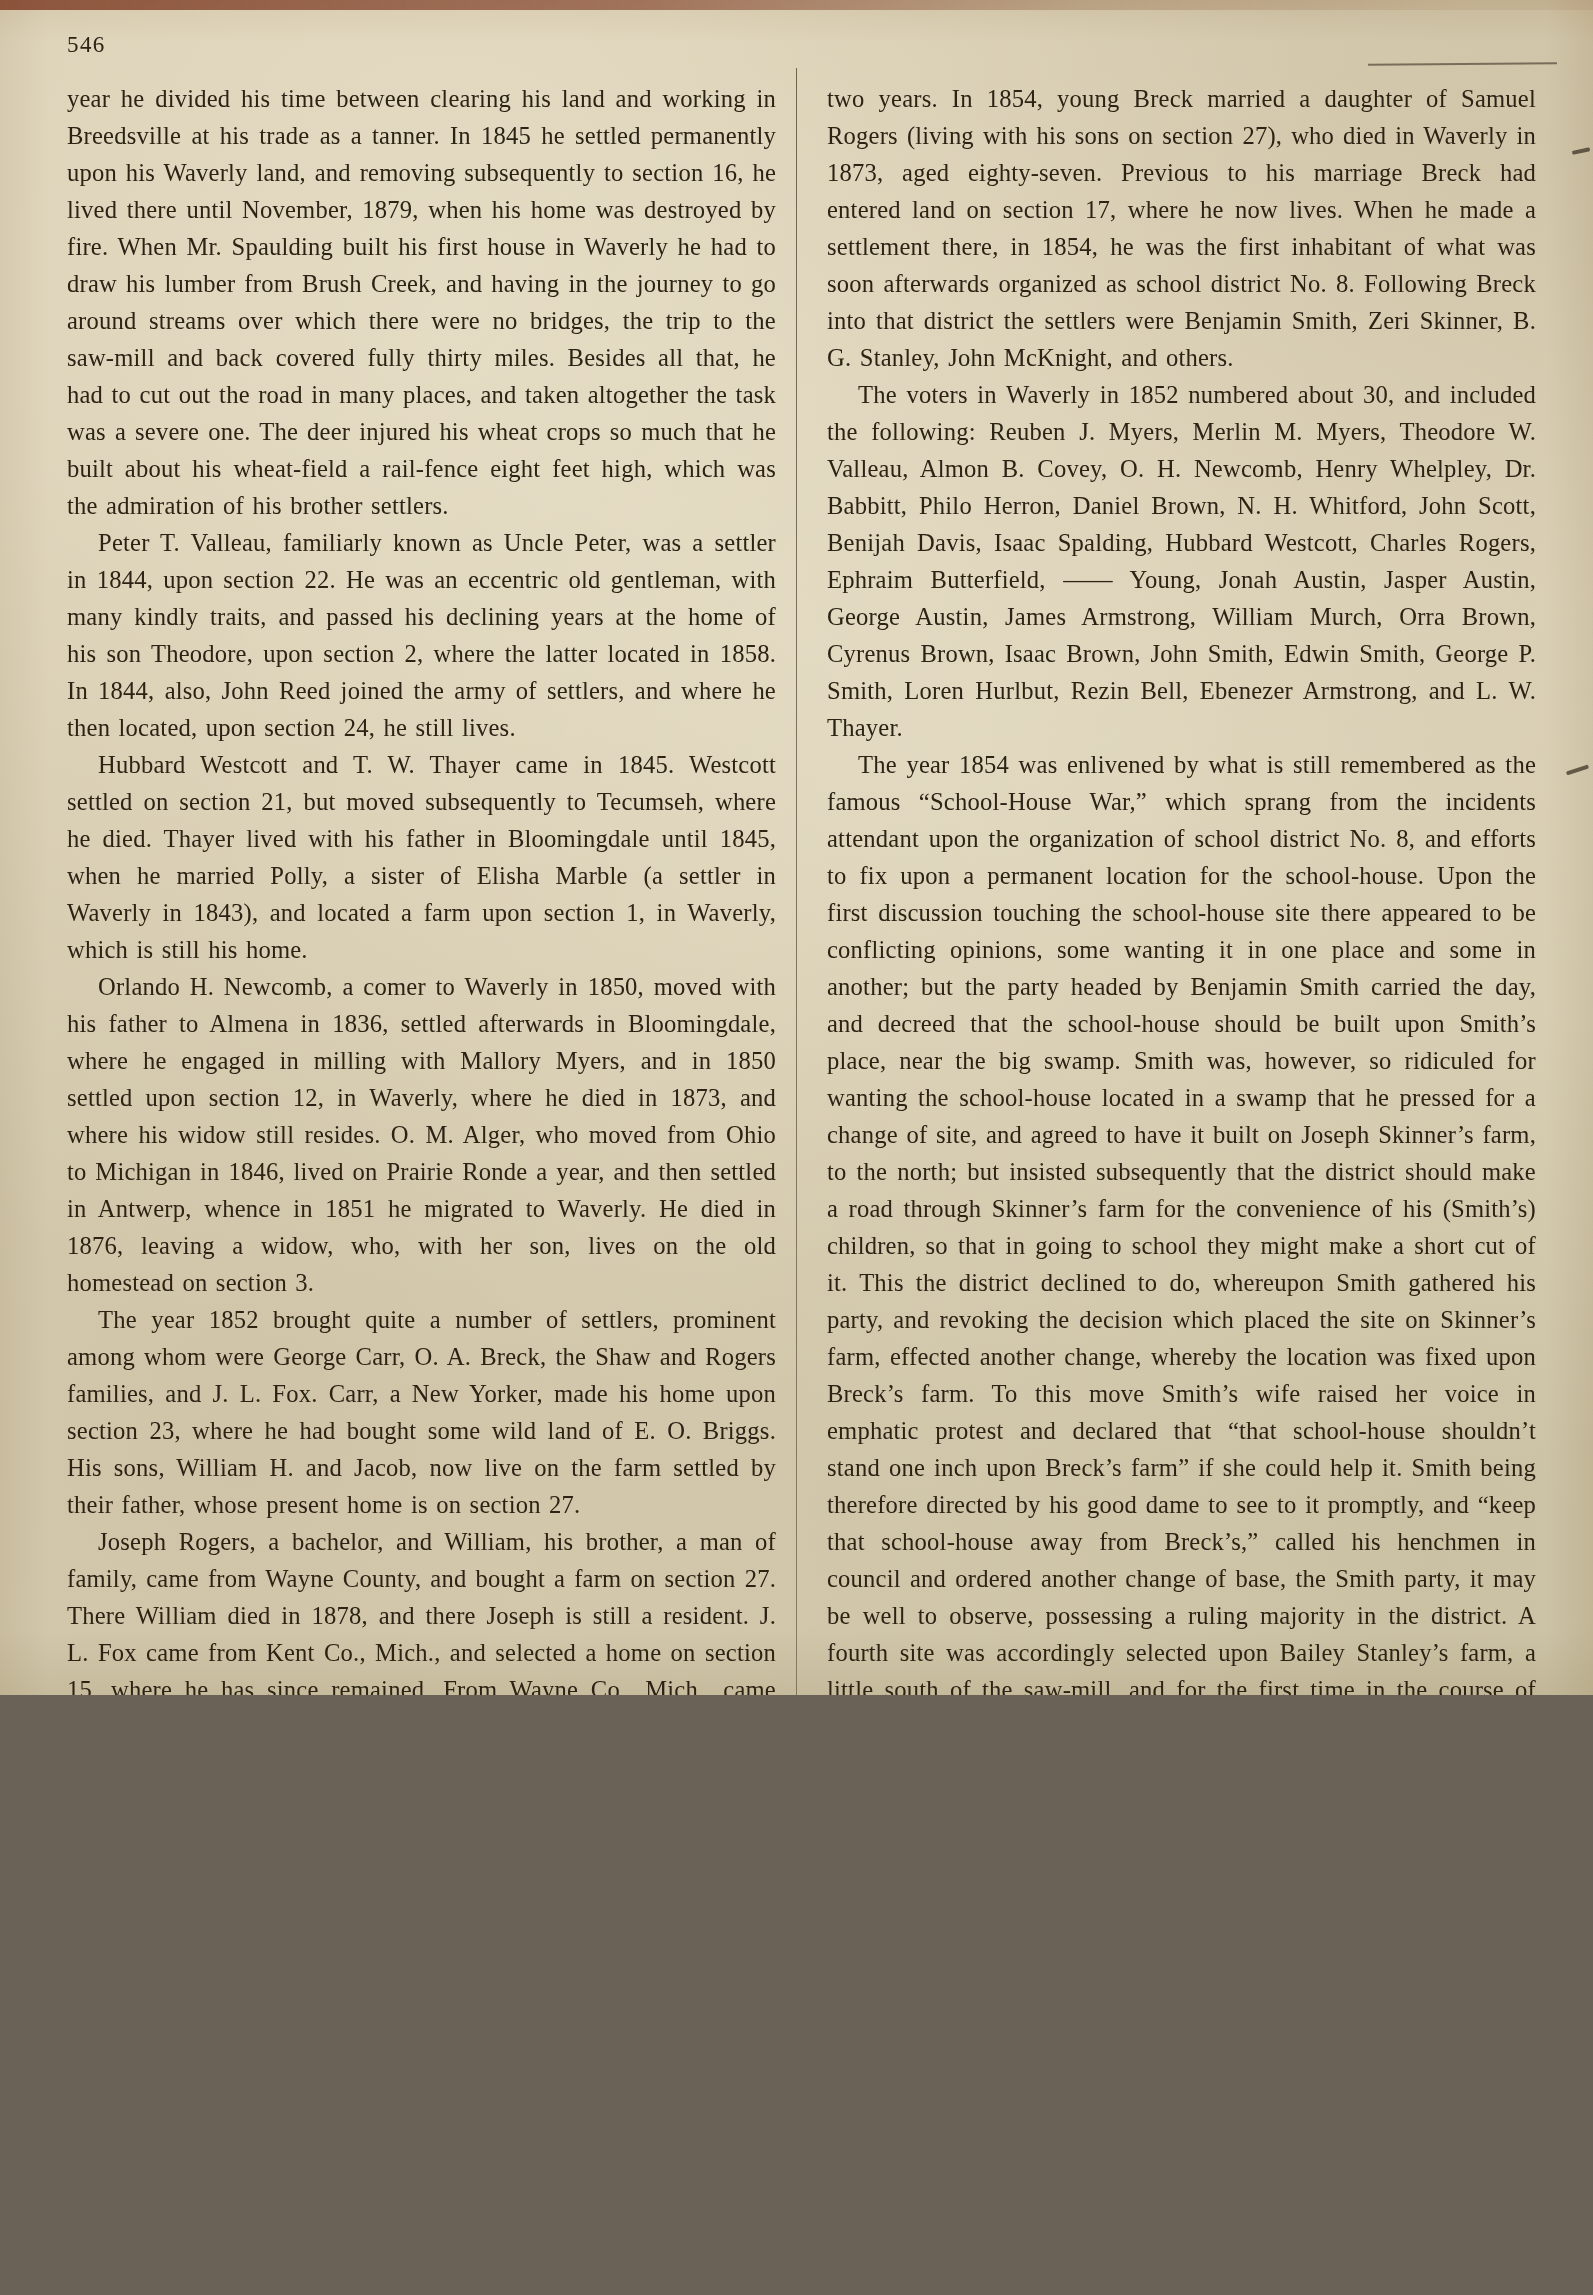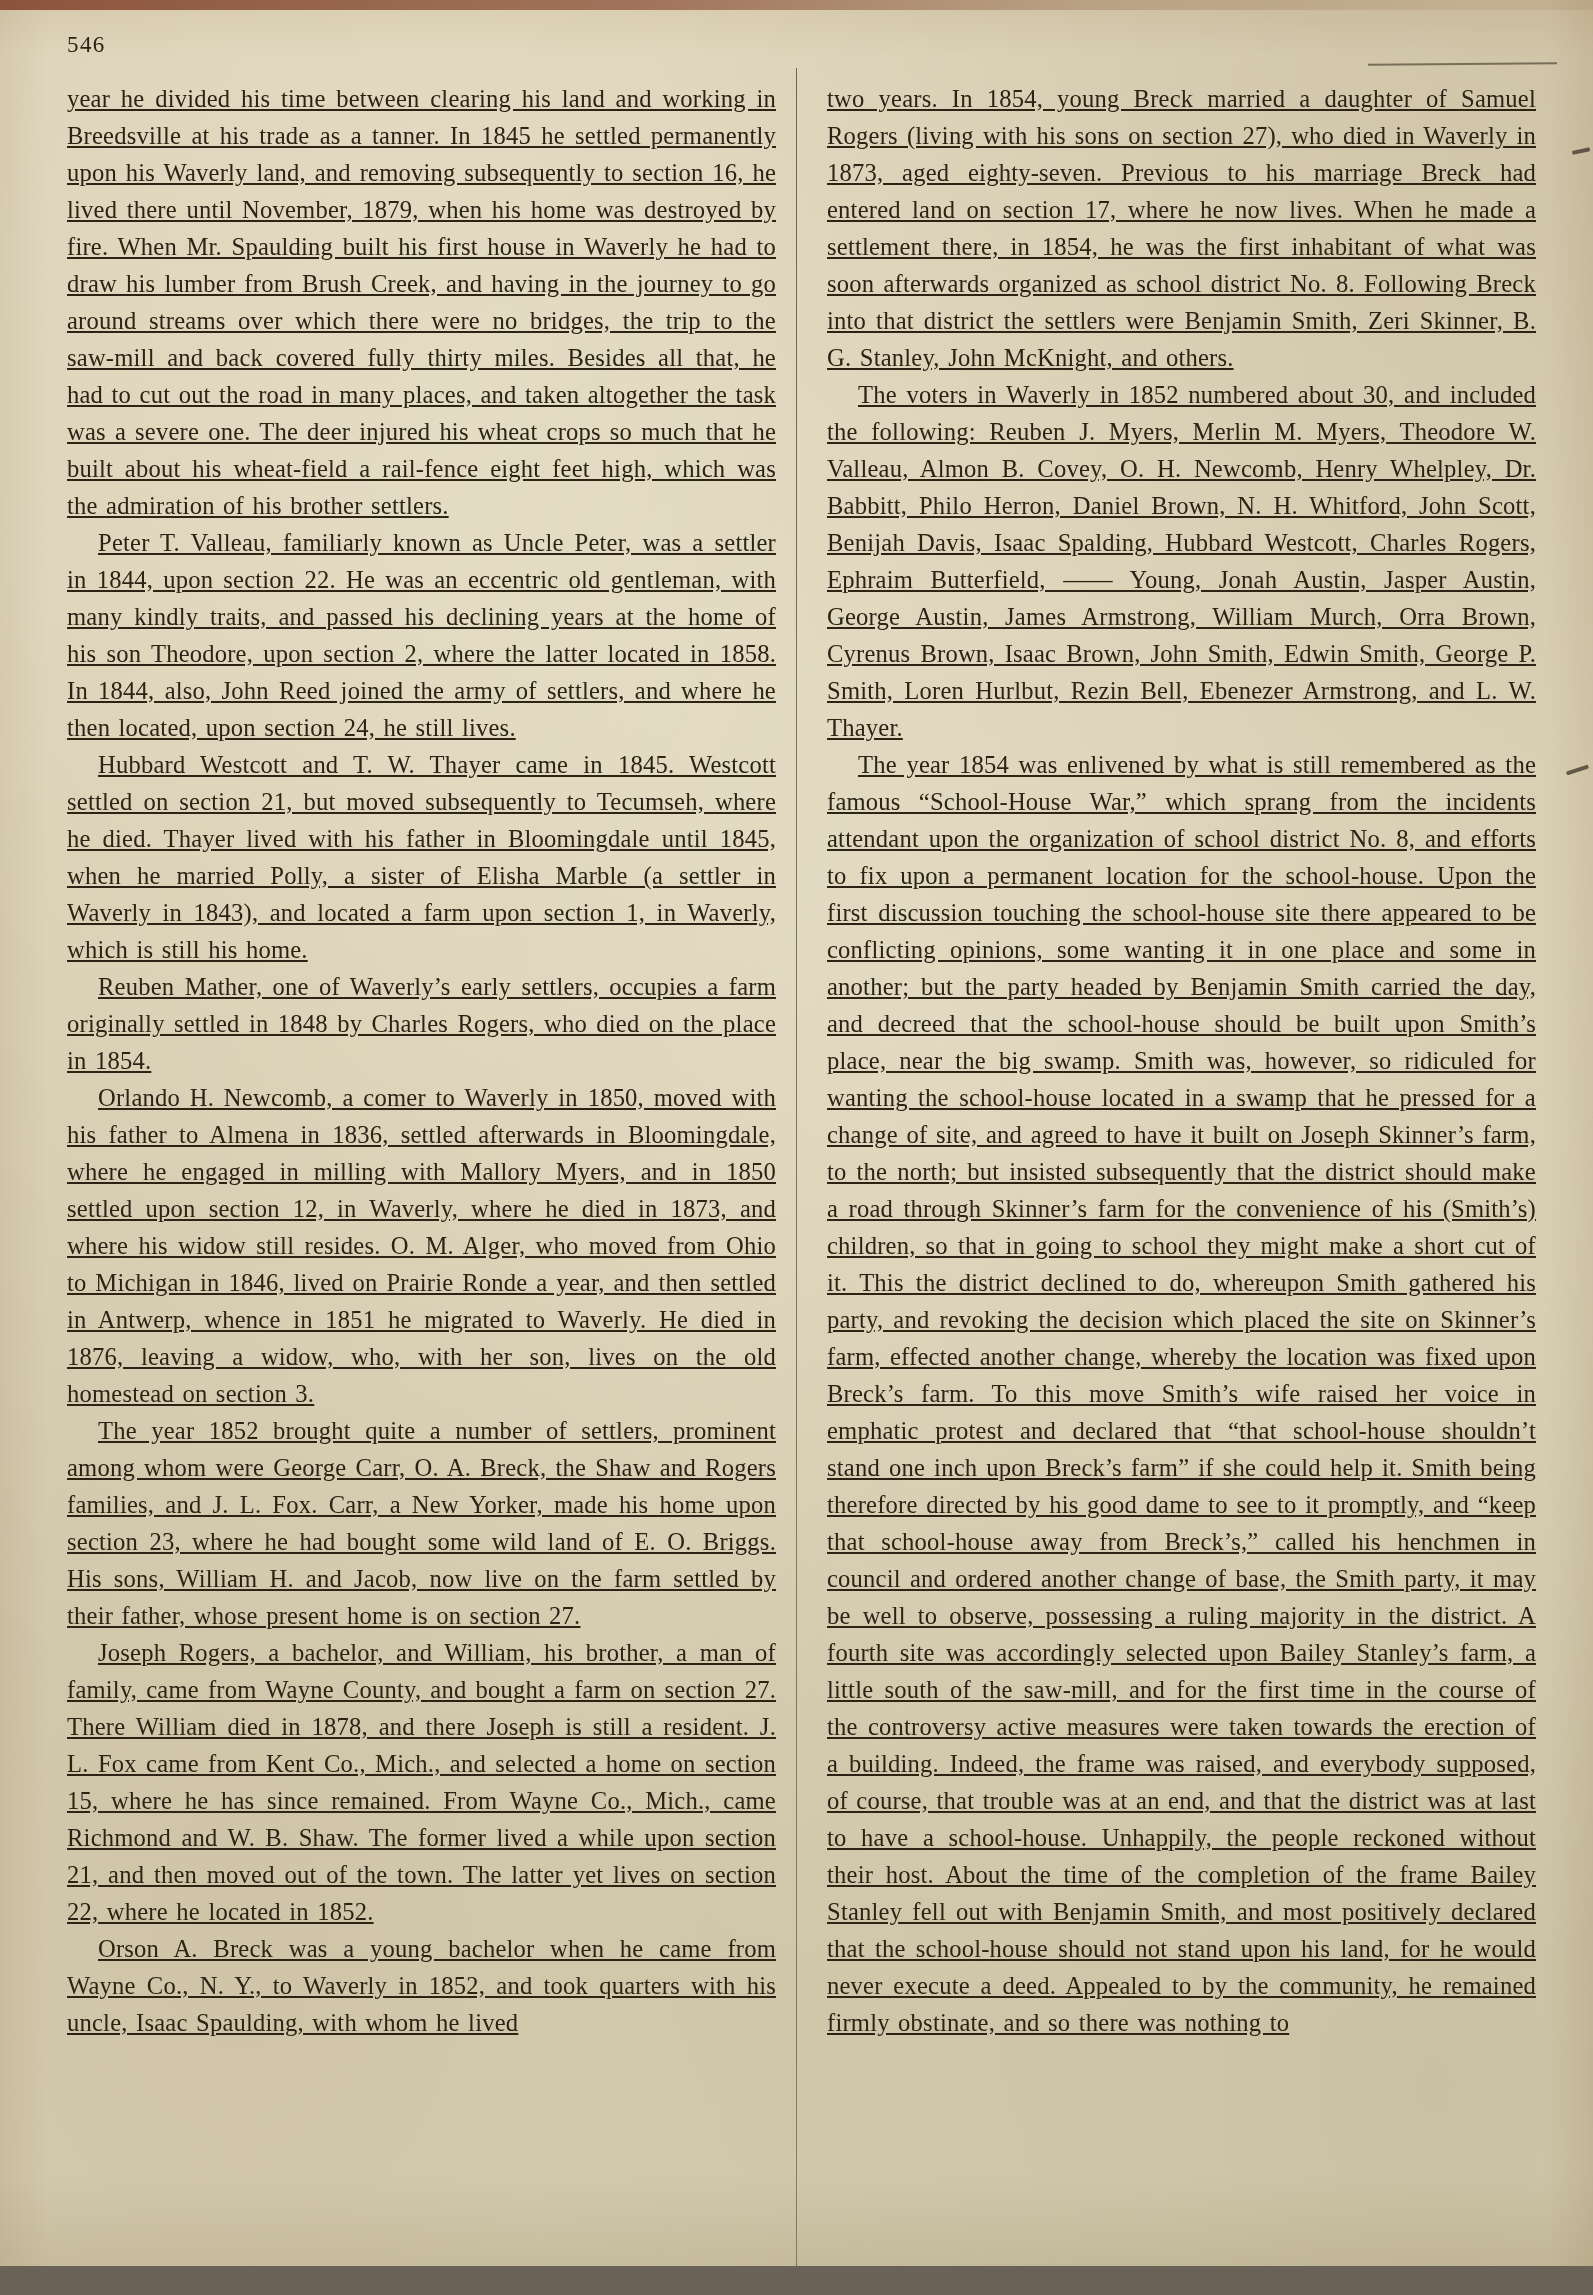--- a/index.html
+++ b/index.html
@@ -3,36 +3,35 @@
 <meta charset="utf-8">
 <style>
   html, body {
     margin: 0;
     padding: 0;
     background: #6b6257;
   }
   .page {
     position: relative;
     width: 1594px;
-    height: 2266px;
+    height: 1695px;
     overflow: hidden;
     box-sizing: border-box;
     background-color: #d9cfb4;
     background-image:
       radial-gradient(ellipse at 28% 18%, rgba(255, 250, 232, 0.28), transparent 55%),
       radial-gradient(ellipse at 72% 45%, rgba(255, 250, 232, 0.22), transparent 60%),
       radial-gradient(ellipse at 15% 85%, rgba(120, 100, 55, 0.10), transparent 50%),
       radial-gradient(ellipse at 90% 92%, rgba(110, 100, 55, 0.14), transparent 45%),
       radial-gradient(ellipse at 95% 10%, rgba(125, 100, 60, 0.10), transparent 40%),
       linear-gradient(180deg, rgba(150, 110, 60, 0.14), transparent 2.5%),
       linear-gradient(0deg, rgba(125, 115, 70, 0.14), transparent 4%),
       linear-gradient(90deg, rgba(140, 110, 70, 0.12), transparent 3%, transparent 97%, rgba(140, 110, 70, 0.16));
     font-family: "Liberation Serif", "DejaVu Serif", serif;
     color: #2c2315;
-    text-decoration: underline;
   }
   
   .top-edge {
     position: absolute;
     top: 0; left: 0; right: 0;
     height: 9.9px;
     background: linear-gradient(90deg,
       rgba(122, 55, 32, 0.80),
       rgba(122, 55, 32, 0.60) 40%,
       rgba(135, 85, 55, 0.30) 68%,
@@ -127,21 +126,20 @@
   </header>
 
   <div class="divider"></div>
 
   <main class="columns">
 
     <section class="col col-left">
       <p class="para flush">year he divided his time between clearing his land and working in Breedsville at his trade as a tanner. In 1845 he settled permanently upon his Waverly land, and removing subsequently to section 16, he lived there until November, 1879, when his home was destroyed by fire. When Mr. Spaulding built his first house in Waverly he had to draw his lumber from Brush Creek, and having in the journey to go around streams over which there were no bridges, the trip to the saw-mill and back covered fully thirty miles. Besides all that, he had to cut out the road in many places, and taken altogether the task was a severe one. The deer injured his wheat crops so much that he built about his wheat-field a rail-fence eight feet high, which was the admiration of his brother settlers.</p>
       <p class="para">Peter T. Valleau, familiarly known as Uncle Peter, was a settler in 1844, upon section 22. He was an eccentric old gentleman, with many kindly traits, and passed his declining years at the home of his son Theodore, upon section 2, where the latter located in 1858. In 1844, also, John Reed joined the army of settlers, and where he then located, upon section 24, he still lives.</p>
       <p class="para">Hubbard Westcott and T. W. Thayer came in 1845. Westcott settled on section 21, but moved subsequently to Tecumseh, where he died. Thayer lived with his father in Bloomingdale until 1845, when he married Polly, a sister of Elisha Marble (a settler in Waverly in 1843), and located a farm upon section 1, in Waverly, which is still his home.</p>
-      <p class="para">Reuben Mather, one of Waverly’s early settlers, occupies a farm originally settled in 1848 by Charles Rogers, who died on the place in 1854.</p>
       <p class="para">Orlando H. Newcomb, a comer to Waverly in 1850, moved with his father to Almena in 1836, settled afterwards in Bloomingdale, where he engaged in milling with Mallory Myers, and in 1850 settled upon section 12, in Waverly, where he died in 1873, and where his widow still resides. O. M. Alger, who moved from Ohio to Michigan in 1846, lived on Prairie Ronde a year, and then settled in Antwerp, whence in 1851 he migrated to Waverly. He died in 1876, leaving a widow, who, with her son, lives on the old homestead on section 3.</p>
       <p class="para">The year 1852 brought quite a number of settlers, prominent among whom were George Carr, O. A. Breck, the Shaw and Rogers families, and J. L. Fox. Carr, a New Yorker, made his home upon section 23, where he had bought some wild land of E. O. Briggs. His sons, William H. and Jacob, now live on the farm settled by their father, whose present home is on section 27.</p>
       <p class="para">Joseph Rogers, a bachelor, and William, his brother, a man of family, came from Wayne County, and bought a farm on section 27. There William died in 1878, and there Joseph is still a resident. J. L. Fox came from Kent Co., Mich., and selected a home on section 15, where he has since remained. From Wayne Co., Mich., came Richmond and W. B. Shaw. The former lived a while upon section 21, and then moved out of the town. The latter yet lives on section 22, where he located in 1852.</p>
       <p class="para">Orson A. Breck was a young bachelor when he came from Wayne Co., N. Y., to Waverly in 1852, and took quarters with his uncle, Isaac Spaulding, with whom he lived</p>
     </section>
 
     <section class="col col-right">
       <p class="para flush">two years. In 1854, young Breck married a daughter of Samuel Rogers (living with his sons on section 27), who died in Waverly in 1873, aged eighty-seven. Previous to his marriage Breck had entered land on section 17, where he now lives. When he made a settlement there, in 1854, he was the first inhabitant of what was soon afterwards organized as school district No. 8. Following Breck into that district the settlers were Benjamin Smith, Zeri Skinner, B. G. Stanley, John McKnight, and others.</p>
       <p class="para">The voters in Waverly in 1852 numbered about 30, and included the following: Reuben J. Myers, Merlin M. Myers, Theodore W. Valleau, Almon B. Covey, O. H. Newcomb, Henry Whelpley, Dr. Babbitt, Philo Herron, Daniel Brown, N. H. Whitford, John Scott, Benijah Davis, Isaac Spalding, Hubbard Westcott, Charles Rogers, Ephraim Butterfield, —— Young, Jonah Austin, Jasper Austin, George Austin, James Armstrong, William Murch, Orra Brown, Cyrenus Brown, Isaac Brown, John Smith, Edwin Smith, George P. Smith, Loren Hurlbut, Rezin Bell, Ebenezer Armstrong, and L. W. Thayer.</p>
       <p class="para">The year 1854 was enlivened by what is still remembered as the famous “School-House War,” which sprang from the incidents attendant upon the organization of school district No. 8, and efforts to fix upon a permanent location for the school-house. Upon the first discussion touching the school-house site there appeared to be conflicting opinions, some wanting it in one place and some in another; but the party headed by Benjamin Smith carried the day, and decreed that the school-house should be built upon Smith’s place, near the big swamp. Smith was, however, so ridiculed for wanting the school-house located in a swamp that he pressed for a change of site, and agreed to have it built on Joseph Skinner’s farm, to the north; but insisted subsequently that the district should make a road through Skinner’s farm for the convenience of his (Smith’s) children, so that in going to school they might make a short cut of it. This the district declined to do, whereupon Smith gathered his party, and revoking the decision which placed the site on Skinner’s farm, effected another change, whereby the location was fixed upon Breck’s farm. To this move Smith’s wife raised her voice in emphatic protest and declared that “that school-house shouldn’t stand one inch upon Breck’s farm” if she could help it. Smith being therefore directed by his good dame to see to it promptly, and “keep that school-house away from Breck’s,” called his henchmen in council and ordered another change of base, the Smith party, it may be well to observe, possessing a ruling majority in the district. A fourth site was accordingly selected upon Bailey Stanley’s farm, a little south of the saw-mill, and for the first time in the course of the controversy active measures were taken towards the erection of a building. Indeed, the frame was raised, and everybody supposed, of course, that trouble was at an end, and that the district was at last to have a school-house. Unhappily, the people reckoned without their host. About the time of the completion of the frame Bailey Stanley fell out with Benjamin Smith, and most positively declared that the school-house should not stand upon his land, for he would never execute a deed. Appealed to by the community, he remained firmly obstinate, and so there was nothing to</p>

